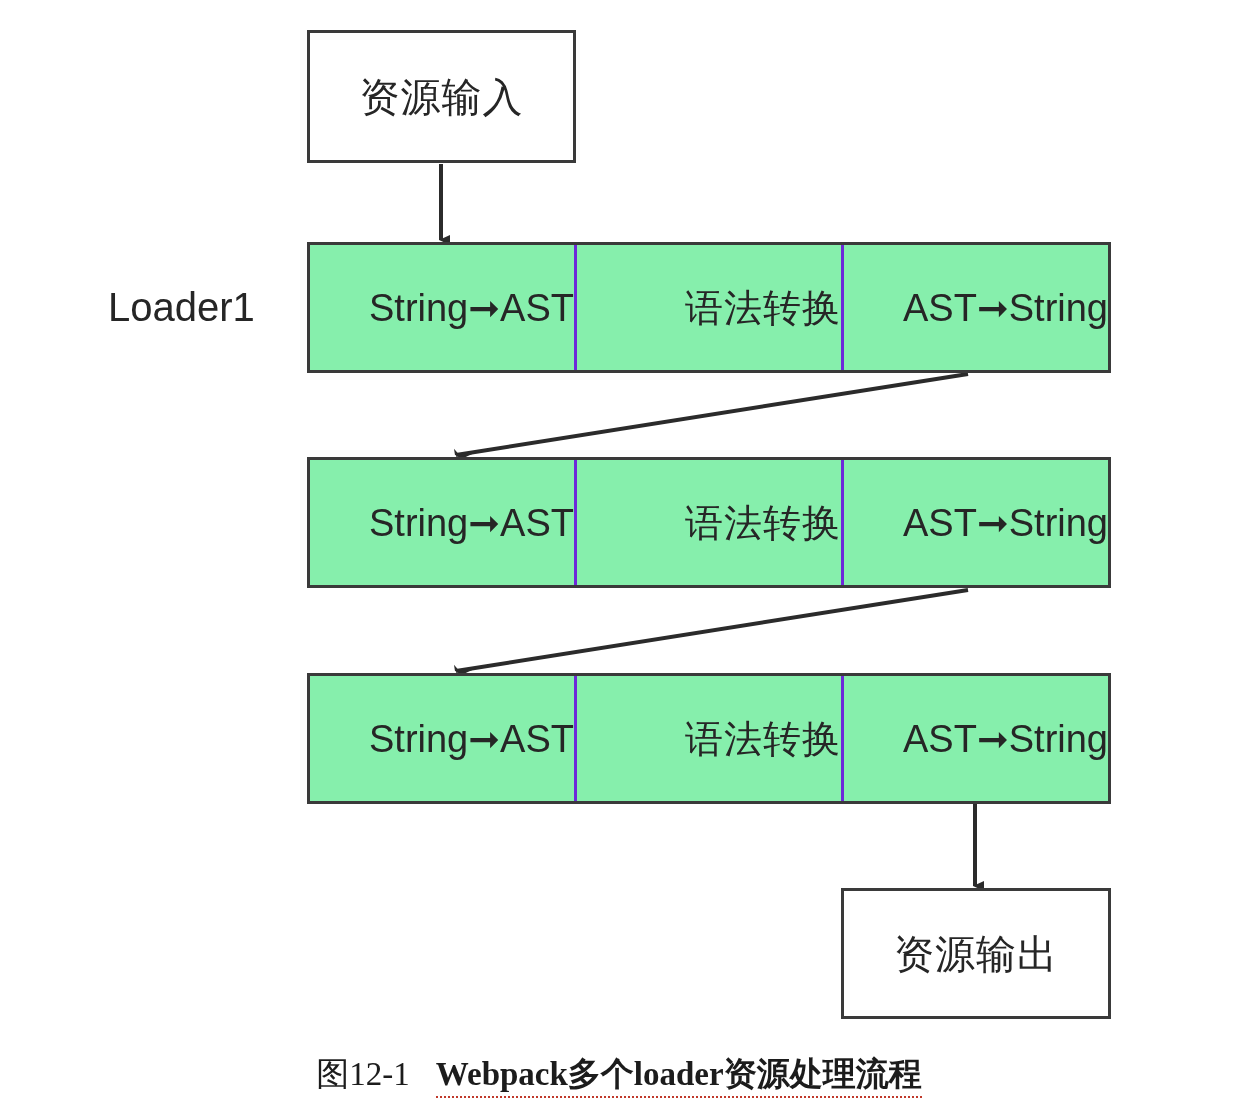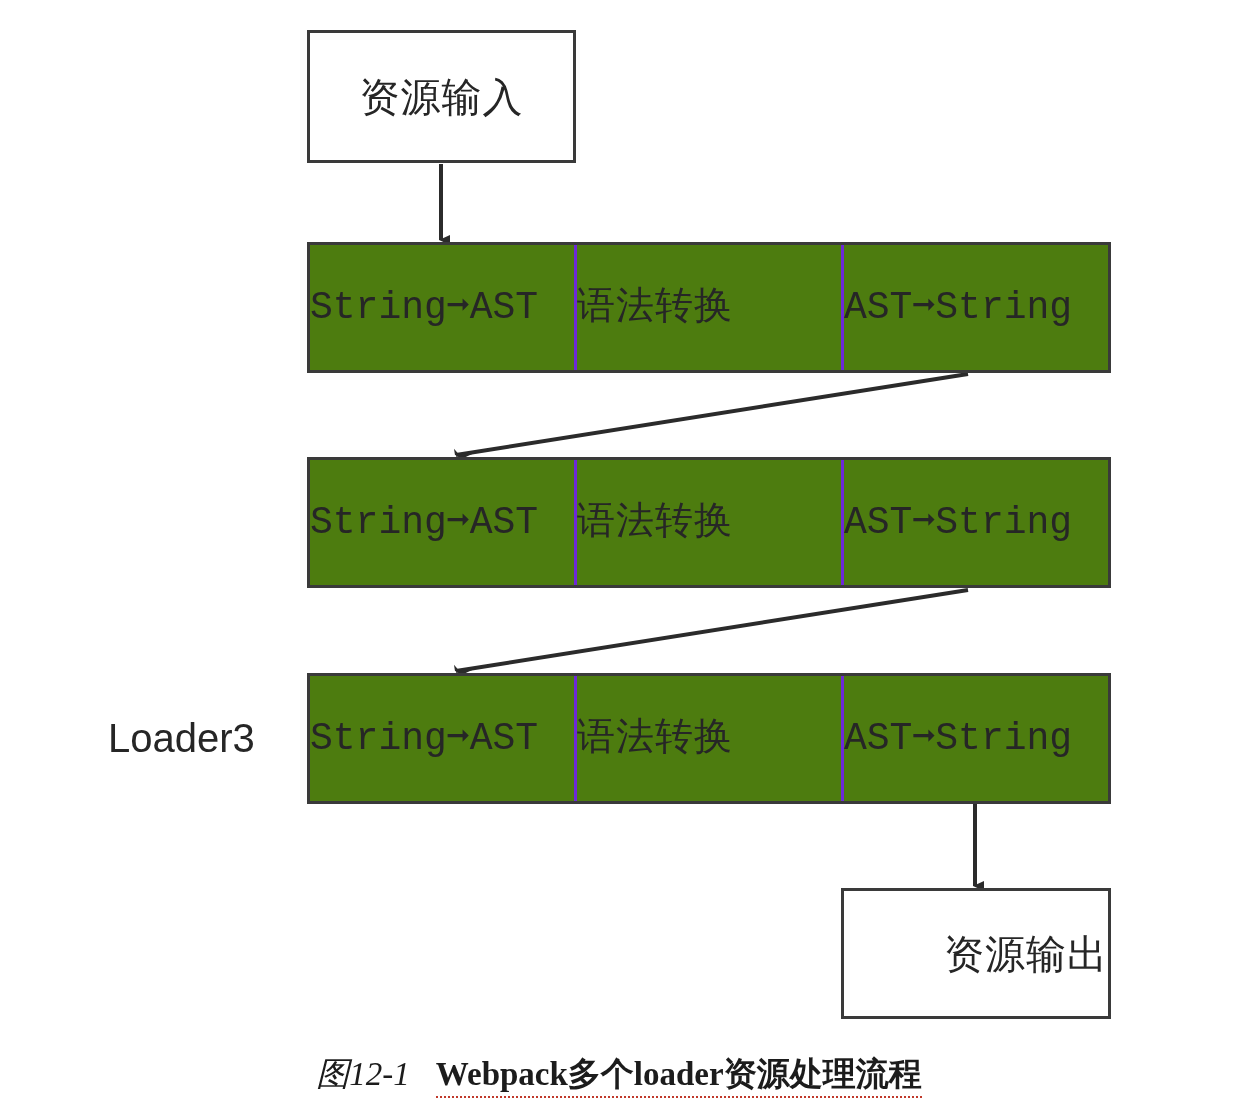--- a/index.html
+++ b/index.html
@@ -37,44 +37,43 @@
   .flow-box .box-label {
     font-size: 40px;
     line-height: 1;
     color: #262626;
     letter-spacing: 1px;
     white-space: nowrap;
   }
 
   
   #box-input  { left: 307px; top: 30px;  width: 269px; height: 133px; }
-  #box-output { left: 841px; top: 888px; width: 270px; height: 131px; justify-content: flex-end; }
+  #box-output { left: 841px; top: 888px; width: 270px; height: 131px; }
 
   
   .loader-row {
     position: absolute;
     left: 307px;
     width: 804px;
     height: 131px;
     box-sizing: border-box;
     border: 3px solid #3a3a3a;
     display: flex;
   }
   #loader-row-1 { top: 242px; }
   #loader-row-2 { top: 457px; }
   #loader-row-3 { top: 673px; }
 
   .loader-cell {
     box-sizing: border-box;
     flex: 1 1 0;
     display: flex;
     align-items: center;
-    justify-content: flex-start;
-    background: #4d7c0f;
-    font-family: Liberation Mono, monospace;
+    justify-content: flex-end;
+    background: #86efac;
   }
   .loader-cell + .loader-cell {
     border-left: 3px solid #6d28d9;
   }
   .cell-text {
     font-size: 38px;
     line-height: 1;
     color: #262626;
     white-space: nowrap;
     display: inline-flex;
@@ -118,21 +117,21 @@
     position: absolute;
     left: 0;
     top: 1052px;
     width: 1238px;
     text-align: center;
     font-family: "Liberation Serif", "DejaVu Serif", serif;
     font-size: 33px;
     color: #1c1c1c;
     white-space: nowrap;
   }
-  #figure-caption .caption-number { margin-right: 26px; font-style: italic; }
+  #figure-caption .caption-number { margin-right: 26px; }
   #figure-caption .caption-title {
     border-bottom: 2px dotted #c0392b;
     padding-bottom: 4px;
     font-weight: bold;
   }
 </style>
 </head>
 <body>
 
 <div id="diagram-root">
@@ -153,20 +152,21 @@
 
     <line x1="968" y1="590" x2="456" y2="671" stroke="#2b2b2b" stroke-width="4" marker-end="url(#arrowhead-diag)"></line>
 
     <line x1="975" y1="804" x2="975" y2="886" stroke="#2b2b2b" stroke-width="4" marker-end="url(#arrowhead-down)"></line>
   </svg>
 
   <div class="flow-box" id="box-input">
     <span class="box-label">资源输入</span>
   </div>
 
+  <div class="loader-label" id="loader-label-1">Loader1</div>
   <div class="loader-row" id="loader-row-1">
     <div class="loader-cell">
       <span class="cell-text">String➞AST</span>
     </div>
     <div class="loader-cell">
       <span class="cell-text cn">语法转换</span>
     </div>
     <div class="loader-cell">
       <span class="cell-text">AST➞String</span>
     </div>
@@ -177,21 +177,20 @@
       <span class="cell-text">String➞AST</span>
     </div>
     <div class="loader-cell">
       <span class="cell-text cn">语法转换</span>
     </div>
     <div class="loader-cell">
       <span class="cell-text">AST➞String</span>
     </div>
   </div>
 
-  <div class="loader-label" id="loader-label-3">Loader3</div>
   <div class="loader-row" id="loader-row-3">
     <div class="loader-cell">
       <span class="cell-text">String➞AST</span>
     </div>
     <div class="loader-cell">
       <span class="cell-text cn">语法转换</span>
     </div>
     <div class="loader-cell">
       <span class="cell-text">AST➞String</span>
     </div>

